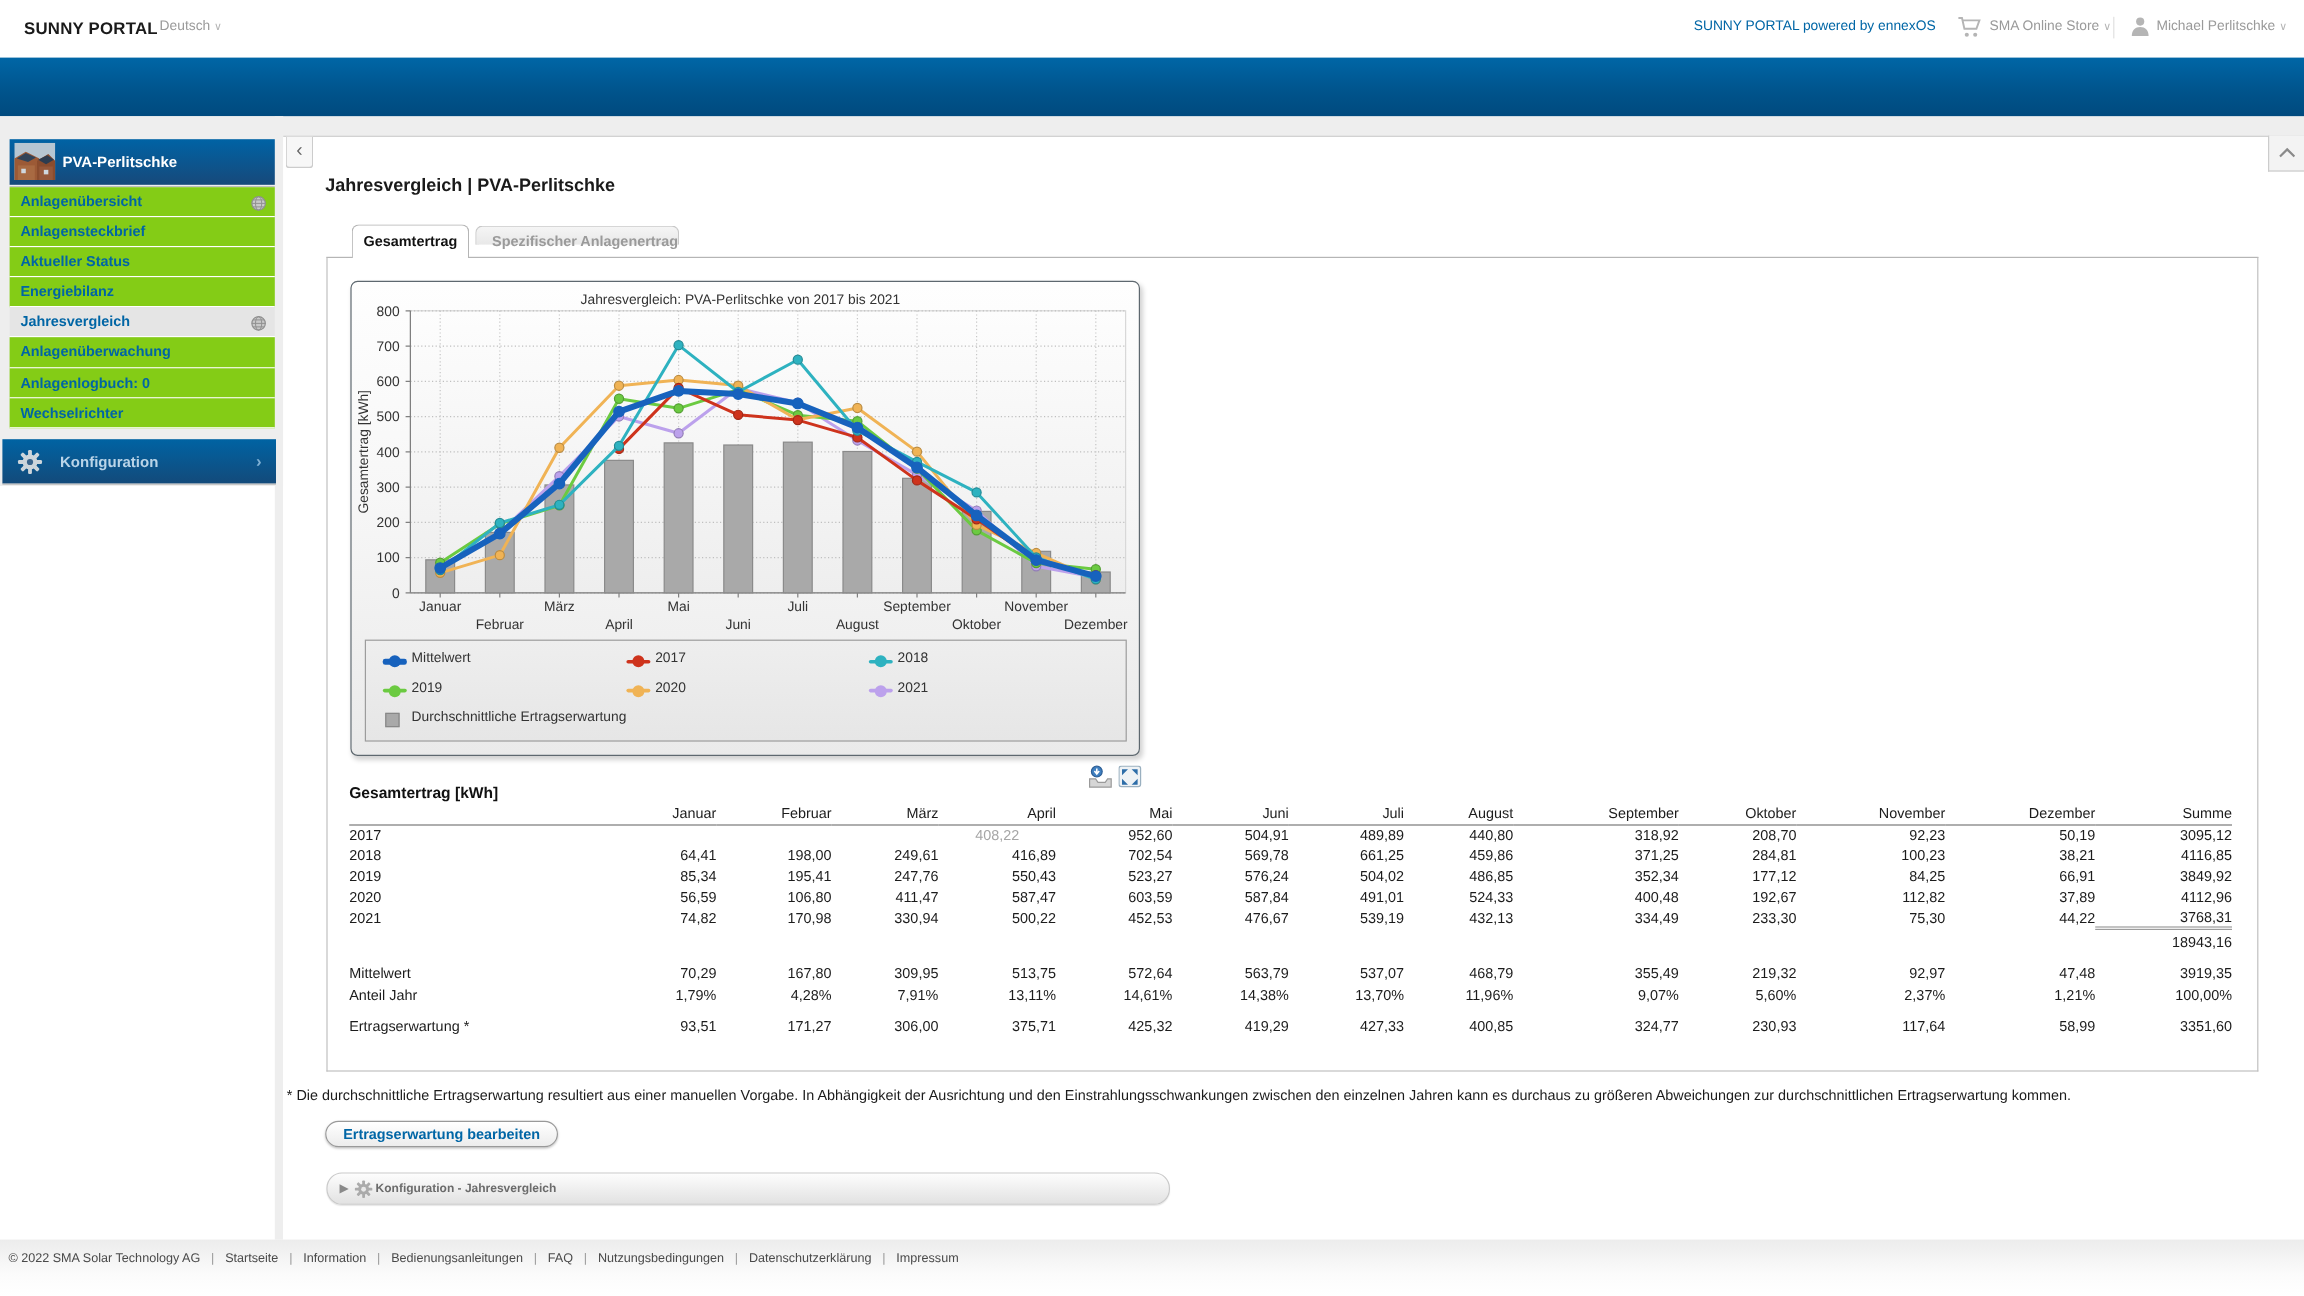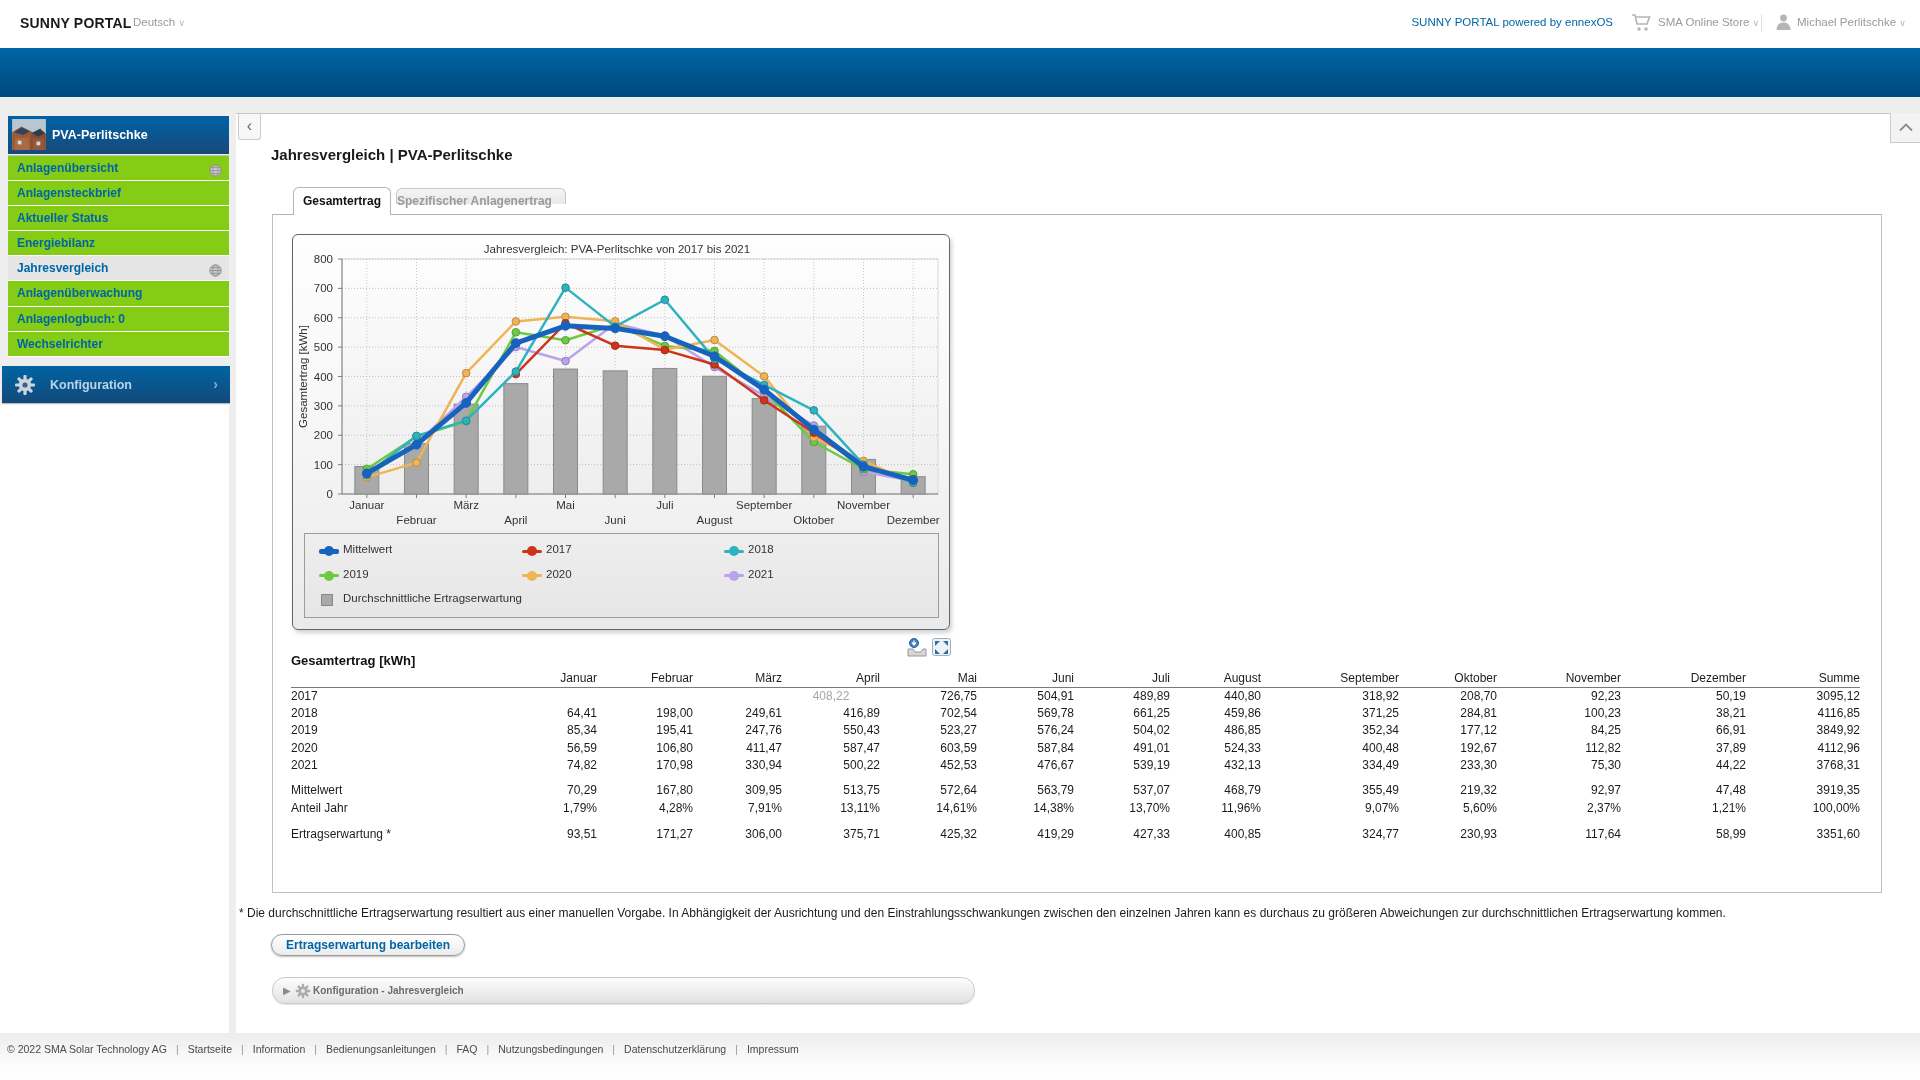--- a/index.html
+++ b/index.html
@@ -53,21 +53,21 @@
   #collapse-top { position:absolute; left:1890px; top:113px; width:30px; height:30px; background:#f3f3f3;
     border-left:1px solid #ccc; border-bottom:1px solid #ccc; text-align:center; }
   #page-title { position:absolute; left:271px; top:146px; font-size:15px; font-weight:bold; color:#1a1a1a; }
 
   
   #tab-active { position:absolute; left:293px; top:187px; width:98px; height:28px; background:#fff;
     border:1px solid #b5b5b5; border-bottom:none; border-radius:6px 6px 0 0; z-index:3;
     text-align:center; font-size:12px; font-weight:bold; color:#111; line-height:26px; }
   #tab-disabled { position:absolute; left:396px; top:188px; width:170px; height:16px;
     background:linear-gradient(180deg,#f5f5f5,#e8e8e8); border:1px solid #c8c8c8; border-bottom:none;
-    border-radius:6px 6px 0 0; text-align:left; font-size:12px; font-weight:bold; color:#9a9a9a; line-height:25px; }
+    border-radius:6px 6px 0 0; text-align:right; font-size:12px; font-weight:bold; color:#9a9a9a; line-height:25px; }
   #tabpanel { position:absolute; left:272px; top:214px; width:1610px; height:679px; background:#fff;
     border:1px solid #c0c0c0; border-top-color:#b5b5b5; }
 
   
   #chartbox { position:absolute; left:292px; top:234px; width:658px; height:396px;
     border:1px solid #5e686f; border-radius:6px;
     background:linear-gradient(180deg,#fefefe 0%,#f7f7f7 45%,#eaeaea 100%);
     box-shadow:2px 3px 4px rgba(0,0,0,0.18); z-index:2; }
   #chartsvg { position:absolute; left:0; top:0; }
   #legend { position:absolute; left:11px; top:298px; width:635px; height:85px;
@@ -475,21 +475,21 @@
         <th>Summe</th>
       </tr>
     </thead>
     <tbody>
       <tr style="height: 17.33px;">
         <td class="lbl">2017</td>
         <td></td>
         <td></td>
         <td></td>
         <td class="muted">408,22</td>
-        <td>726,75</td>
+        <td>952,60</td>
         <td>504,91</td>
         <td>489,89</td>
         <td>440,80</td>
         <td>318,92</td>
         <td>208,70</td>
         <td>92,23</td>
         <td>50,19</td>
         <td>3095,12</td>
       </tr>
       <tr style="height: 17.33px;">
@@ -549,20 +549,36 @@
         <td>452,53</td>
         <td>476,67</td>
         <td>539,19</td>
         <td>432,13</td>
         <td>334,49</td>
         <td>233,30</td>
         <td>75,30</td>
         <td>44,22</td>
         <td>3768,31</td>
       </tr>
+      <tr style="height: 21px;">
+        <td class="lbl"></td>
+        <td></td>
+        <td></td>
+        <td></td>
+        <td></td>
+        <td></td>
+        <td></td>
+        <td></td>
+        <td></td>
+        <td></td>
+        <td></td>
+        <td></td>
+        <td></td>
+        <td class="sumcell">18943,16</td>
+      </tr>
       <tr style="height: 8px;"></tr>
       <tr style="height: 17.33px;">
         <td class="lbl">Mittelwert</td>
         <td>70,29</td>
         <td>167,80</td>
         <td>309,95</td>
         <td>513,75</td>
         <td>572,64</td>
         <td>563,79</td>
         <td>537,07</td>

